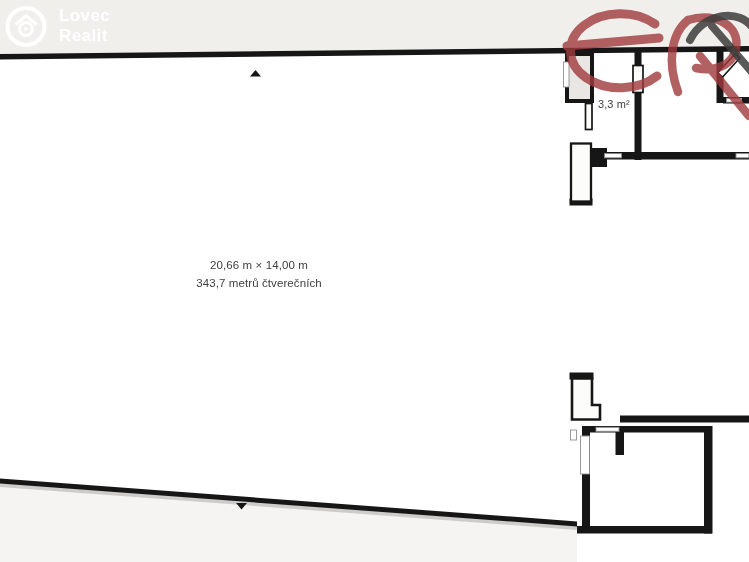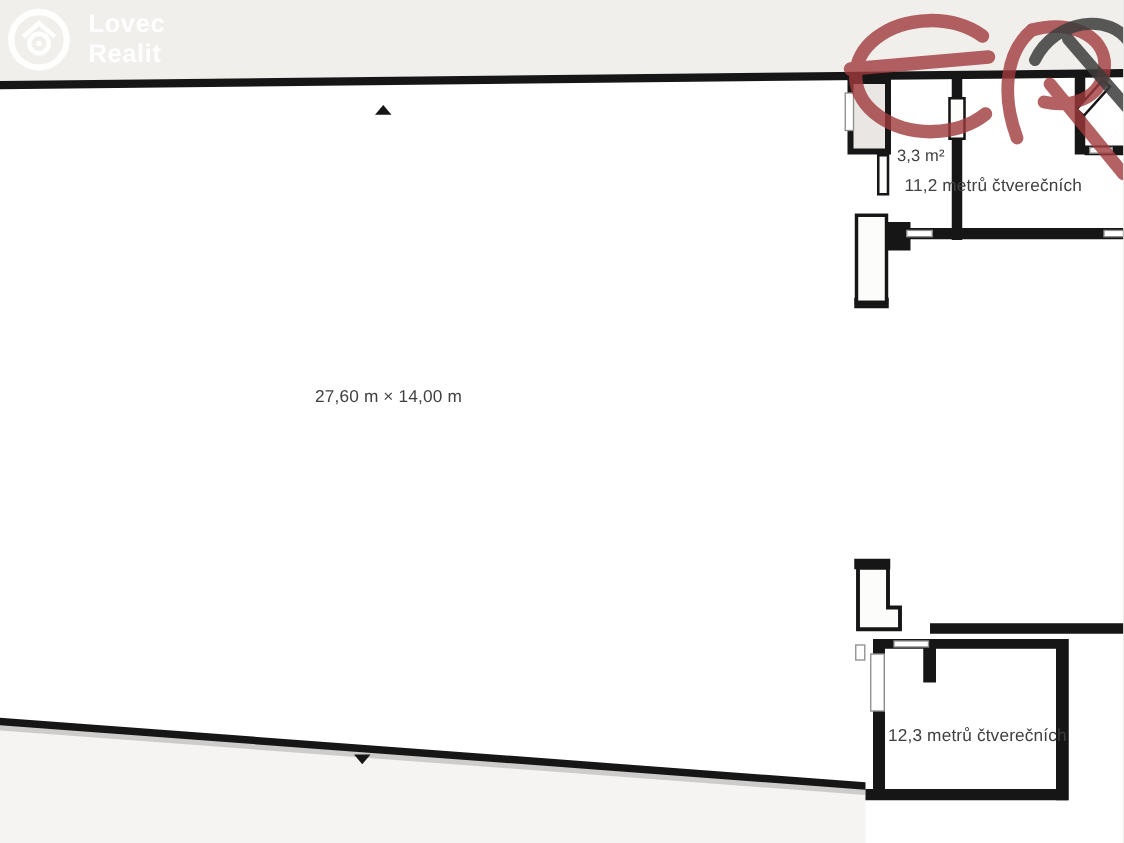--- a/index.html
+++ b/index.html
@@ -119,28 +119,27 @@
       <polygon points="572,378.5 592,378.5 592,405 600,405 600,419.5 572,419.5" stroke-width="2.6"></polygon>
     </g>
 
     <g fill="var(--wall)">
       <polygon points="250,76.5 261,76.5 255.5,70"></polygon>
       <polygon points="236,503 247,503 241.5,509.5"></polygon>
     </g>
   </svg>
 
   <div class="room-label hall-label">
-    <div>27,60 m × 14,00 m</div>
+    <div>20,66 m × 14,00 m</div>
+    <div>343,7 metrů čtverečních</div>
   </div>
 
   <div class="room-label small-room-label">3,3 m²</div>
 
-  <div class="room-label room11-label">11,2 metrů čtverečních</div>
 
-  <div class="room-label room12-label">12,3 metrů čtverečních</div>
 
   <div class="brand-left">
     <svg width="46" height="46" viewBox="0 0 46 46" fill="none" stroke="rgba(255,255,255,0.95)">
       <circle cx="23" cy="23.5" r="18.5" stroke-width="4.2"></circle>
       <polyline points="12.5,21.5 23,12.5 33.5,21.5" stroke-width="3"></polyline>
       <circle cx="23" cy="26" r="6.5" stroke-width="3"></circle>
       <circle cx="23" cy="26" r="1.8" fill="rgba(255,255,255,0.95)" stroke="none"></circle>
     </svg>
     <div class="txt">
       <div>Lovec</div>

